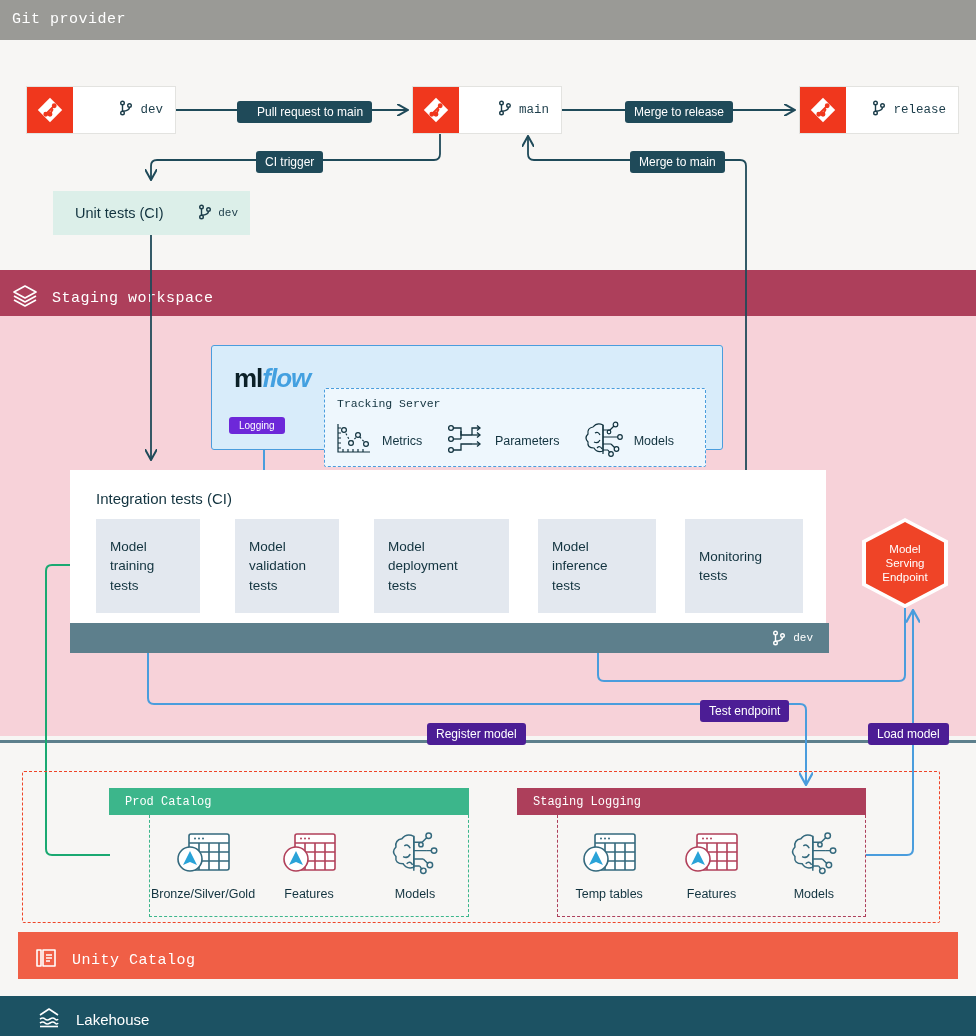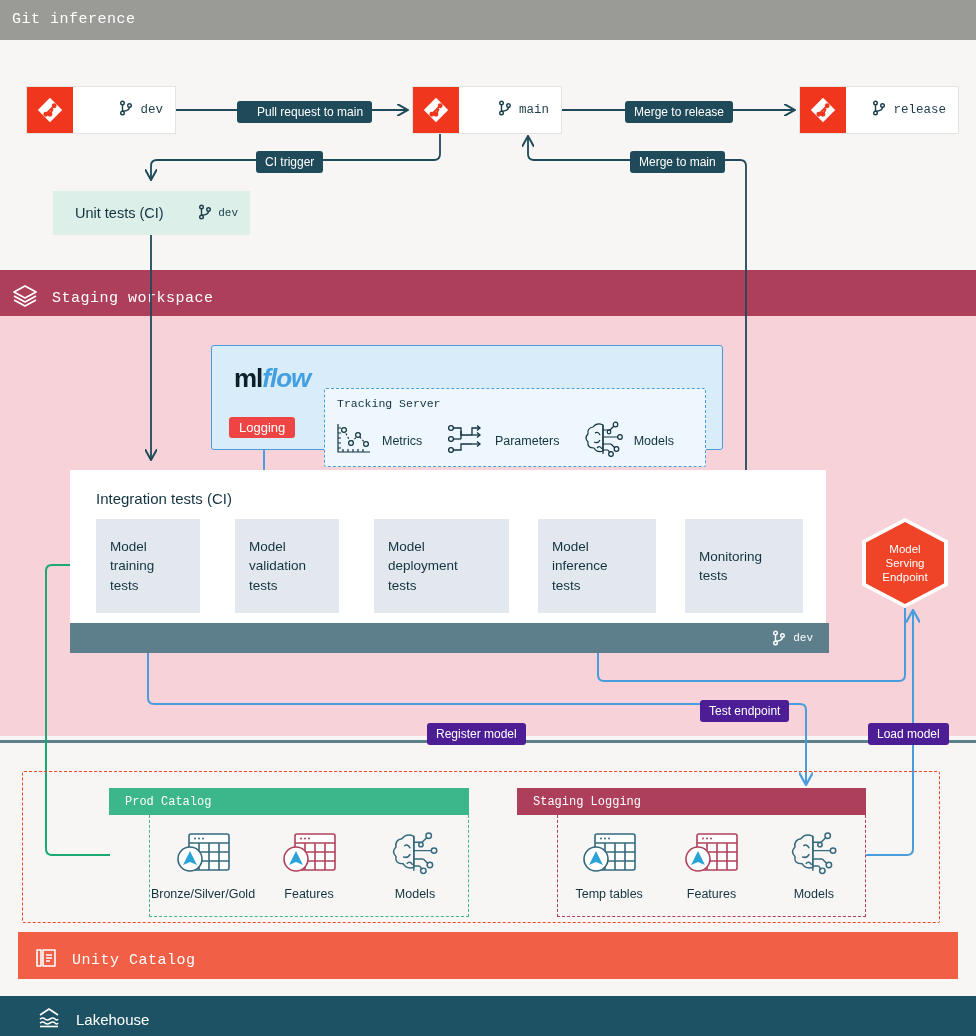--- a/index.html
+++ b/index.html
@@ -78,21 +78,21 @@
     font-family:"Liberation Mono",monospace; font-size:11.5px; color:#12333f;
   }
   .tracking-items {
     position:absolute; left:8px; top:30px; width:366px; height:44px;
     display:flex; align-items:center;
   }
   .tr-item { display:flex; align-items:center; gap:9px; }
   .tr-item .tl { font-size:12.5px; color:#12333f; }
   .logging-chip {
     position:absolute; left:229px; top:417px;
-    background:#ef4444; color:#fff; font-size:13px;
+    background:#6d28d9; color:#fff; font-size:10px;
     padding:3px 10px; border-radius:3px; z-index:6;
   }
 
   
   .integration {
     position:absolute; left:70px; top:470px; width:756px; height:153px;
     background:#ffffff;
   }
   .integration-title {
     position:absolute; left:26px; top:20px; font-size:15px; color:#12333f;
@@ -162,21 +162,21 @@
   <div class="band band-git-header"></div>
   <div class="band band-git-body"></div>
   <div class="band band-staging-header"></div>
   <div class="band band-staging-body"></div>
   <div class="band band-sep"></div>
   <div class="band band-catalog-body"></div>
   <div class="band band-unity"></div>
   <div class="band band-lake"></div>
 
   <div class="band-title git">
-    <span>Git inference</span>
+    <span>Git provider</span>
   </div>
 
   <div class="band-title stg">
     <span>
       <svg width="26" height="24" viewBox="0 0 26 24" fill="none" stroke="#fff" stroke-width="1.7" stroke-linejoin="round">
         <path d="M13 2 L24 8 L13 14 L2 8 Z"></path>
         <path d="M2 12 L13 18 L24 12"></path>
         <path d="M2 16 L13 22 L24 16"></path>
       </svg>
     </span>

